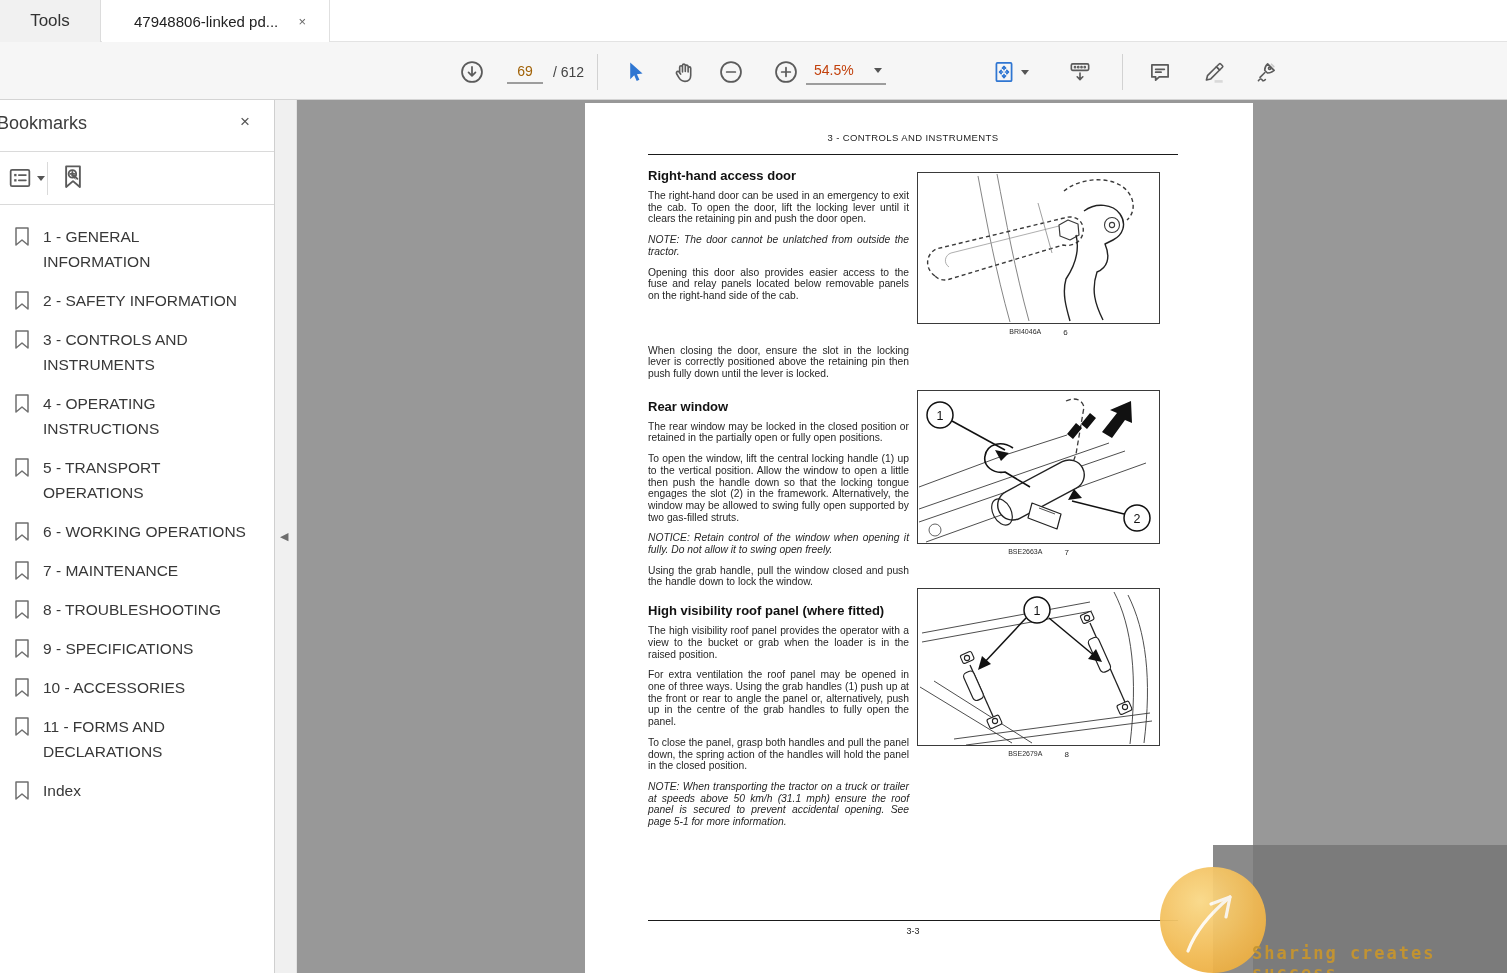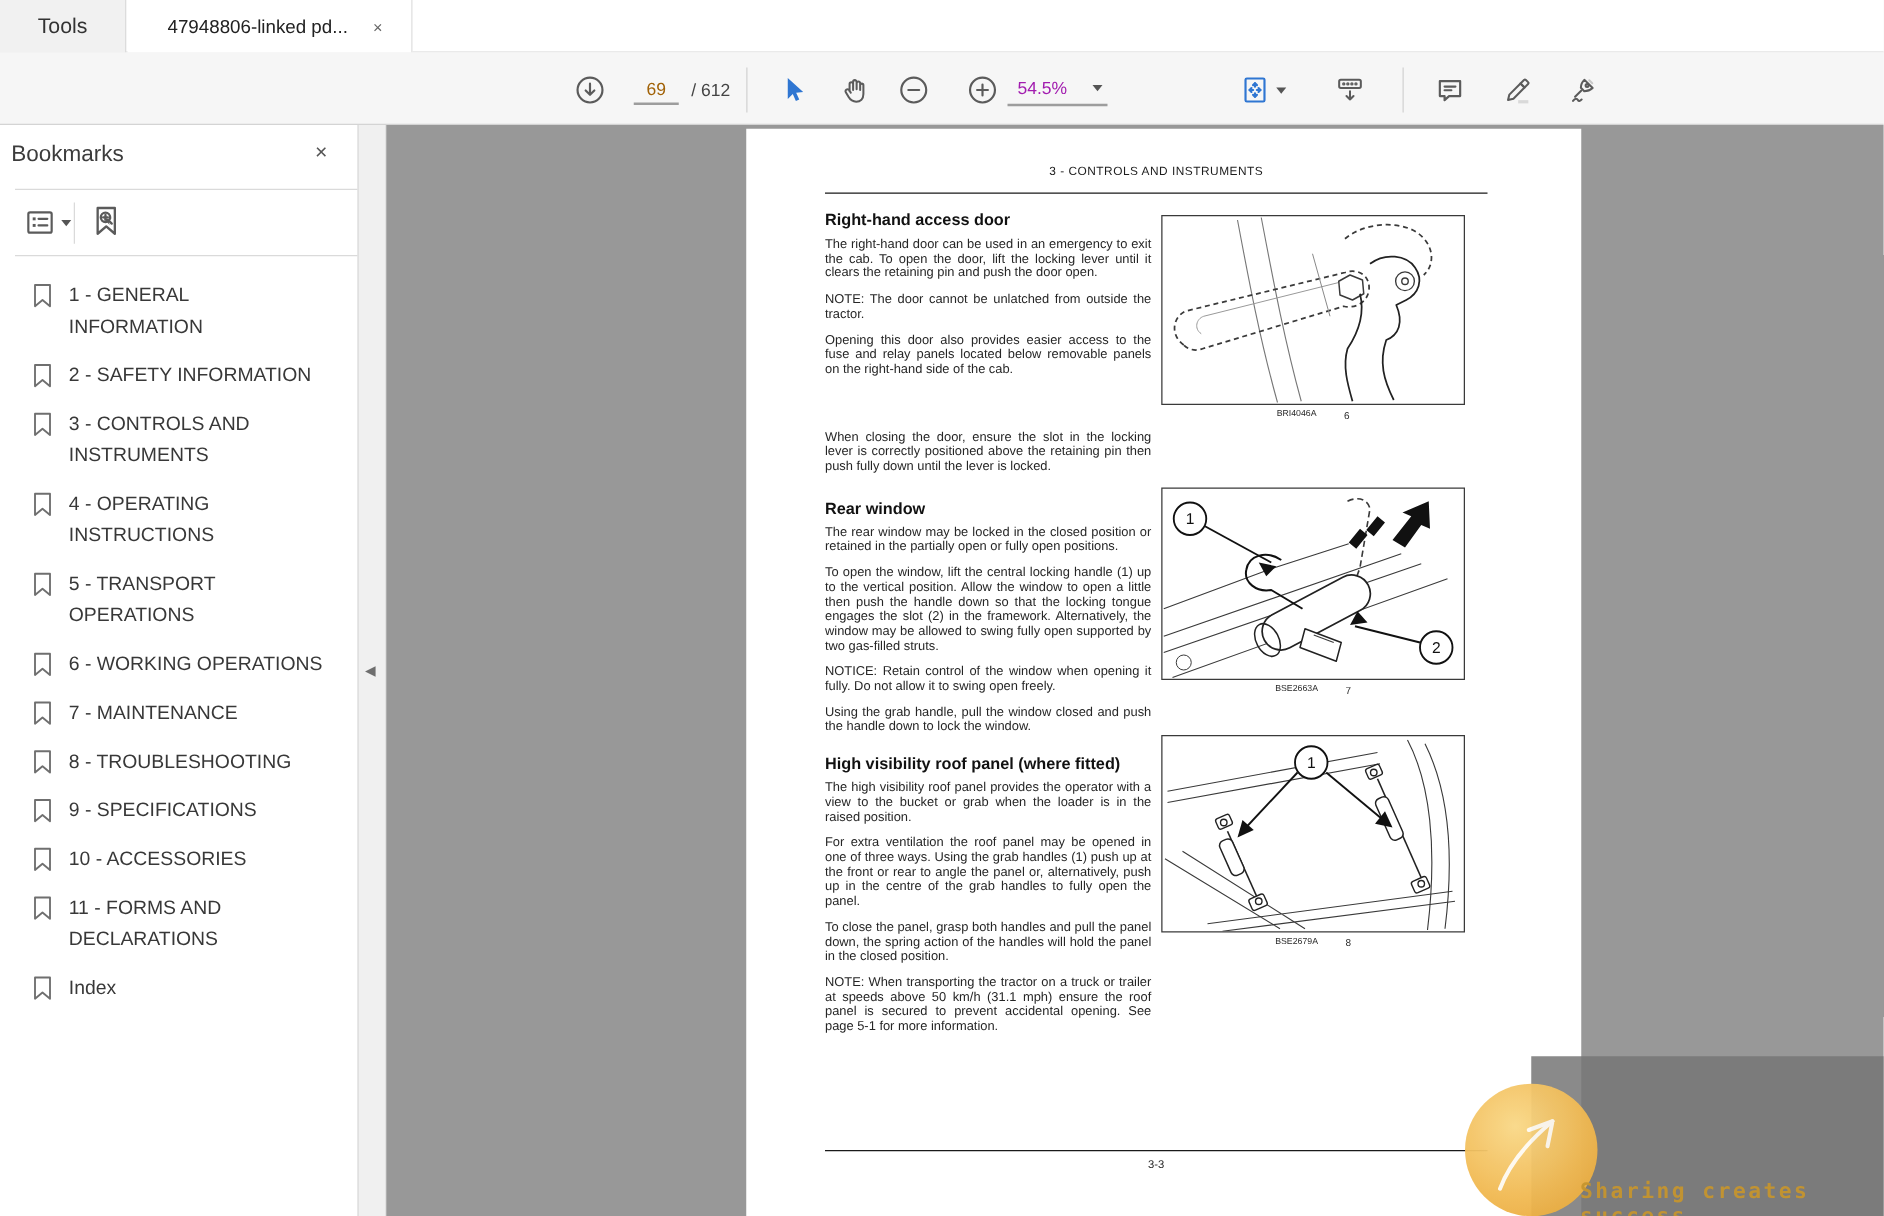--- a/index.html
+++ b/index.html
@@ -21,27 +21,27 @@
   .toolbar { height:58px; background:#f6f6f6; border-bottom:1px solid #d4d4d4; position:relative; }
   .tbtn { position:absolute; top:16px; width:28px; height:28px; display:flex;
     align-items:center; justify-content:center; cursor:pointer; }
   .tsep { position:absolute; top:12px; width:1px; height:36px; background:#d2d2d2; }
   .pagebox { position:absolute; left:507px; top:17px; width:36px; height:25px; background:transparent;
     border:none; border-bottom:2px solid #9d9d9d; text-align:center; font-size:14px; color:#a16207;
     font-family:"Liberation Sans",sans-serif; }
   .pagetotal { position:absolute; left:553px; top:22px; font-size:14px; color:#444; }
   .zoomctl { position:absolute; left:806px; top:17px; width:80px; height:26px;
     border-bottom:2px solid #9d9d9d; display:flex; align-items:center; justify-content:space-between;
-    padding:0 4px 2px 8px; cursor:pointer; font-size:14px; color:#a21caf; }
+    padding:0 4px 2px 8px; cursor:pointer; font-size:14px; color:#c2410c; }
   .caret { width:0; height:0; border-left:4px solid transparent; border-right:4px solid transparent;
     border-top:5px solid #555; display:inline-block; }
 
   
   .main { display:flex; height:873px; }
-  .sidebar { width:275px; background:#fff; border-right:1px solid #cfcfcf; position:relative;margin-left:12px; }
+  .sidebar { width:275px; background:#fff; border-right:1px solid #cfcfcf; position:relative; }
   .gutter { width:22px; background:#f0f0f0; border-right:1px solid #e2e2e2; position:relative; cursor:pointer; }
   .gutter .arrow { position:absolute; top:430px; left:5px; font-size:11px; color:#6e6e6e; }
   .docarea { flex:1; background:#989898; position:relative; overflow:hidden; }
 
   
   .bm-head { height:52px; position:relative; border-bottom:1px solid #dadada; }
   .bm-title { position:absolute; left:-3px; top:13px; font-size:18px; color:#3c3c3c; }
   .bm-close { position:absolute; right:24px; top:12px; font-size:17px; color:#555; cursor:pointer; }
   .bm-tools { height:53px; position:relative; border-bottom:1px solid #dadada; }
   .bm-opt { position:absolute; left:6px; top:12px; display:flex; align-items:center; cursor:pointer; }
@@ -58,21 +58,21 @@
     font-size:9.5px; color:#1d1d1d; letter-spacing:.4px; }
   .p-rule-top { position:absolute; left:63px; right:75px; top:51px; border-top:1.2px solid #1a1a1a; }
   .p-rule-bot { position:absolute; left:63px; right:75px; top:817px; border-top:1.2px solid #1a1a1a; }
   .p-folio { position:absolute; left:63px; right:75px; top:823px; text-align:center; font-size:9px; color:#1d1d1d; }
 
   .col-text { position:absolute; left:63px; top:52px; width:261px; color:#262626; }
   .sec-h { font-size:13px; font-weight:bold; color:#111; margin:13px 0 7px; }
   .sec-h.h2 { margin-top:19px; }
   .sec-h.h3 { margin-top:15px; }
   .para { font-size:10.3px; line-height:11.7px; text-align:justify; margin:0 0 9px; }
-  .para.note { }
+  .para.note { font-style:italic; }
   .para.gap { margin-top:43px; }
 
   .figure { position:absolute; left:332px; width:243px; }
   .fig-box { border:1.1px solid #3a3a3a; background:#fff; }
   .fig-cap { display:flex; justify-content:center; gap:22px; margin-top:4px;
     font-size:7px; color:#2a2a2a; }
   .fig-cap .num { font-size:8px; }
   #fig1 { top:69px; } #fig2 { top:287px; } #fig3 { top:485px; }
 
   

